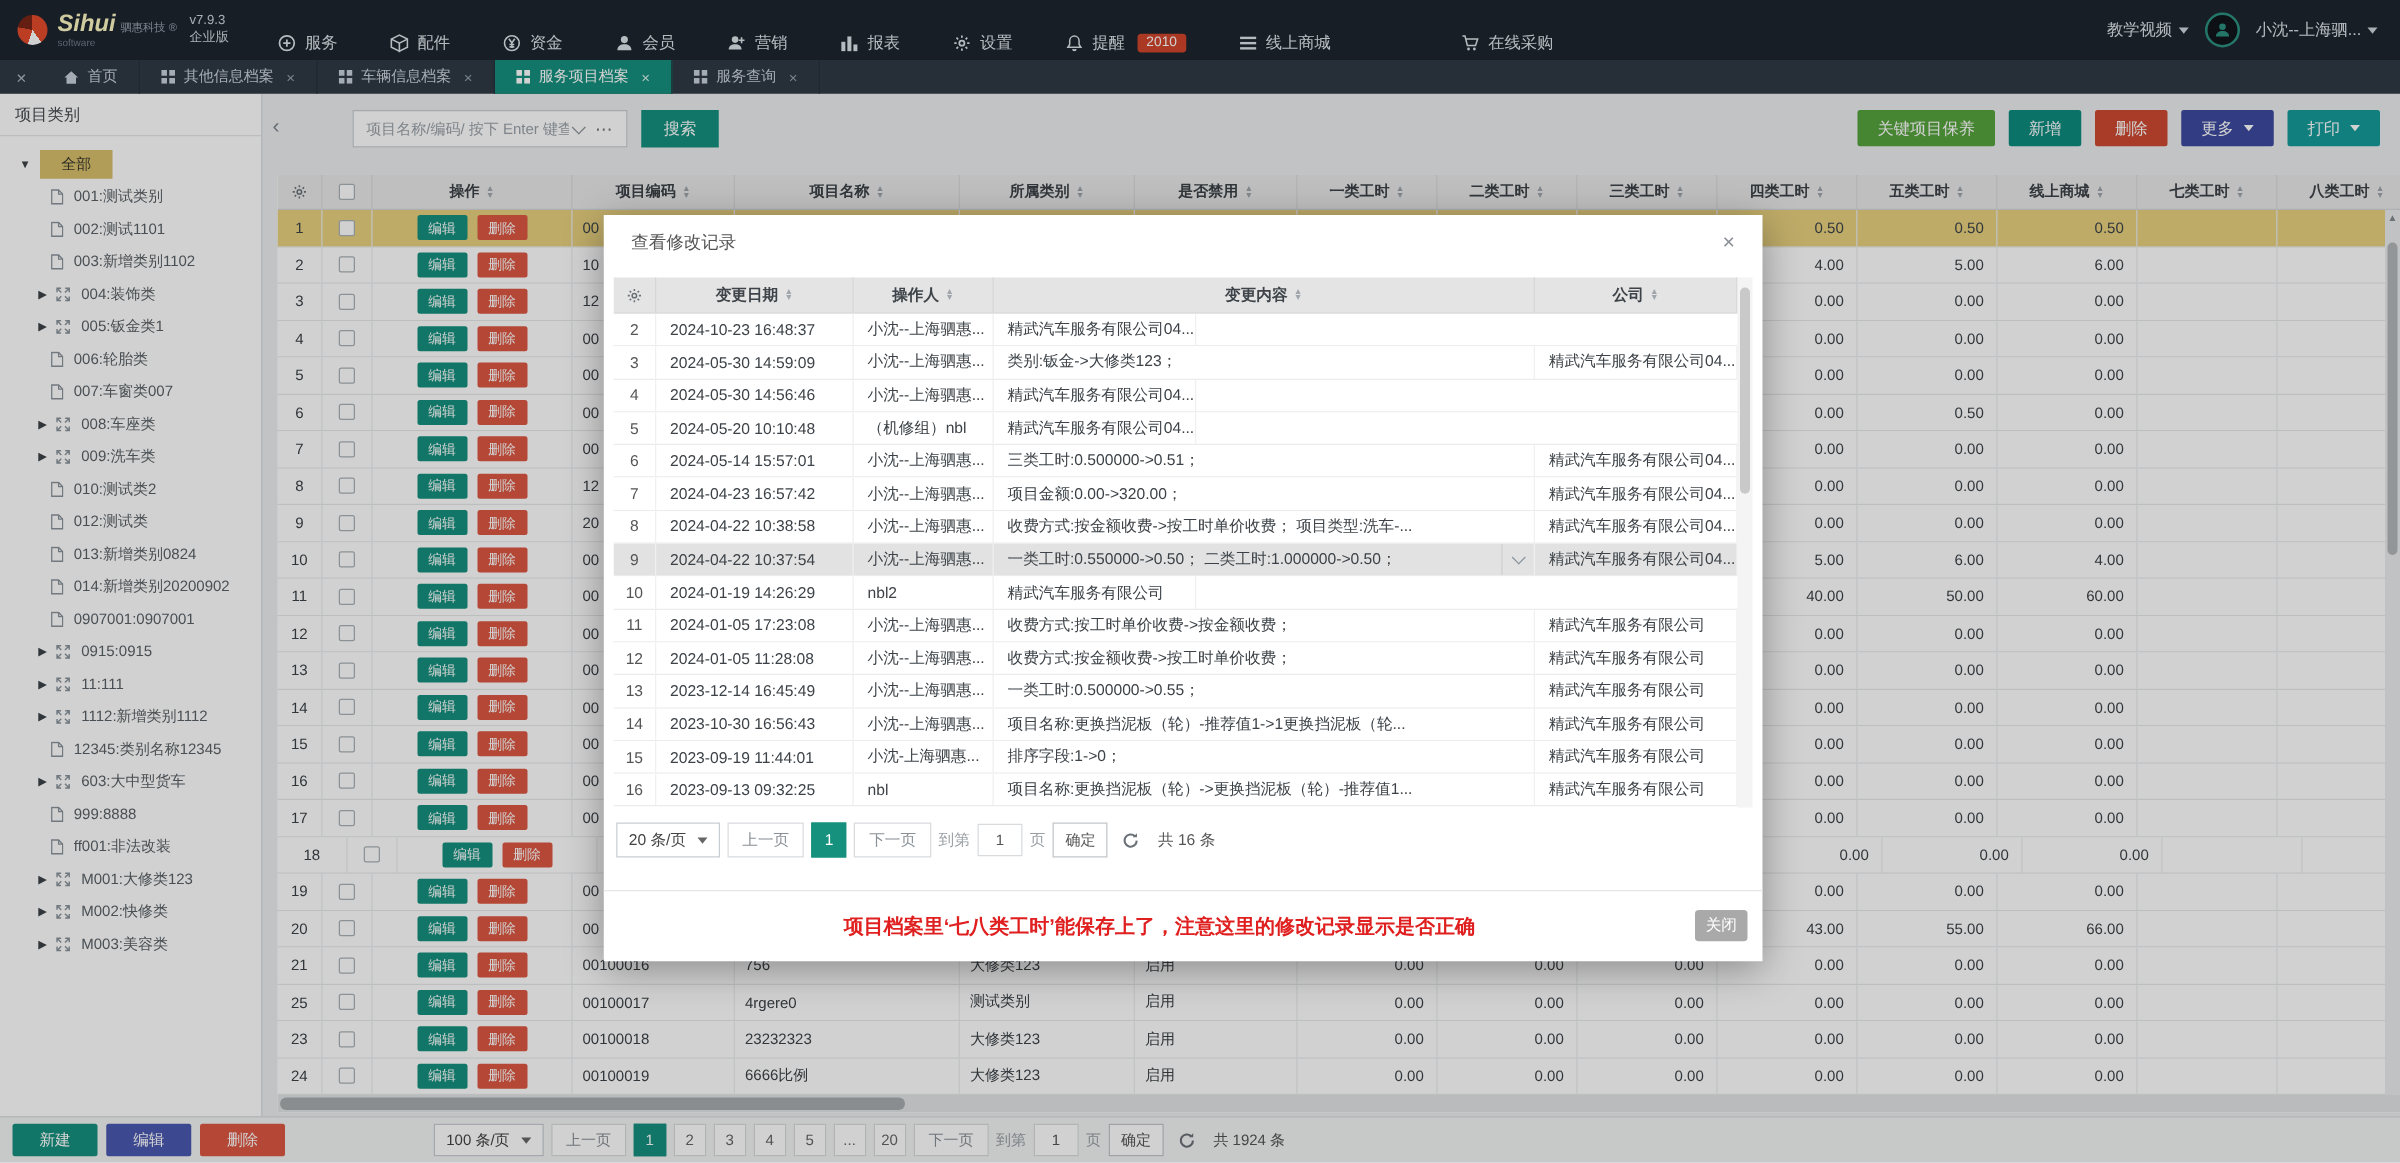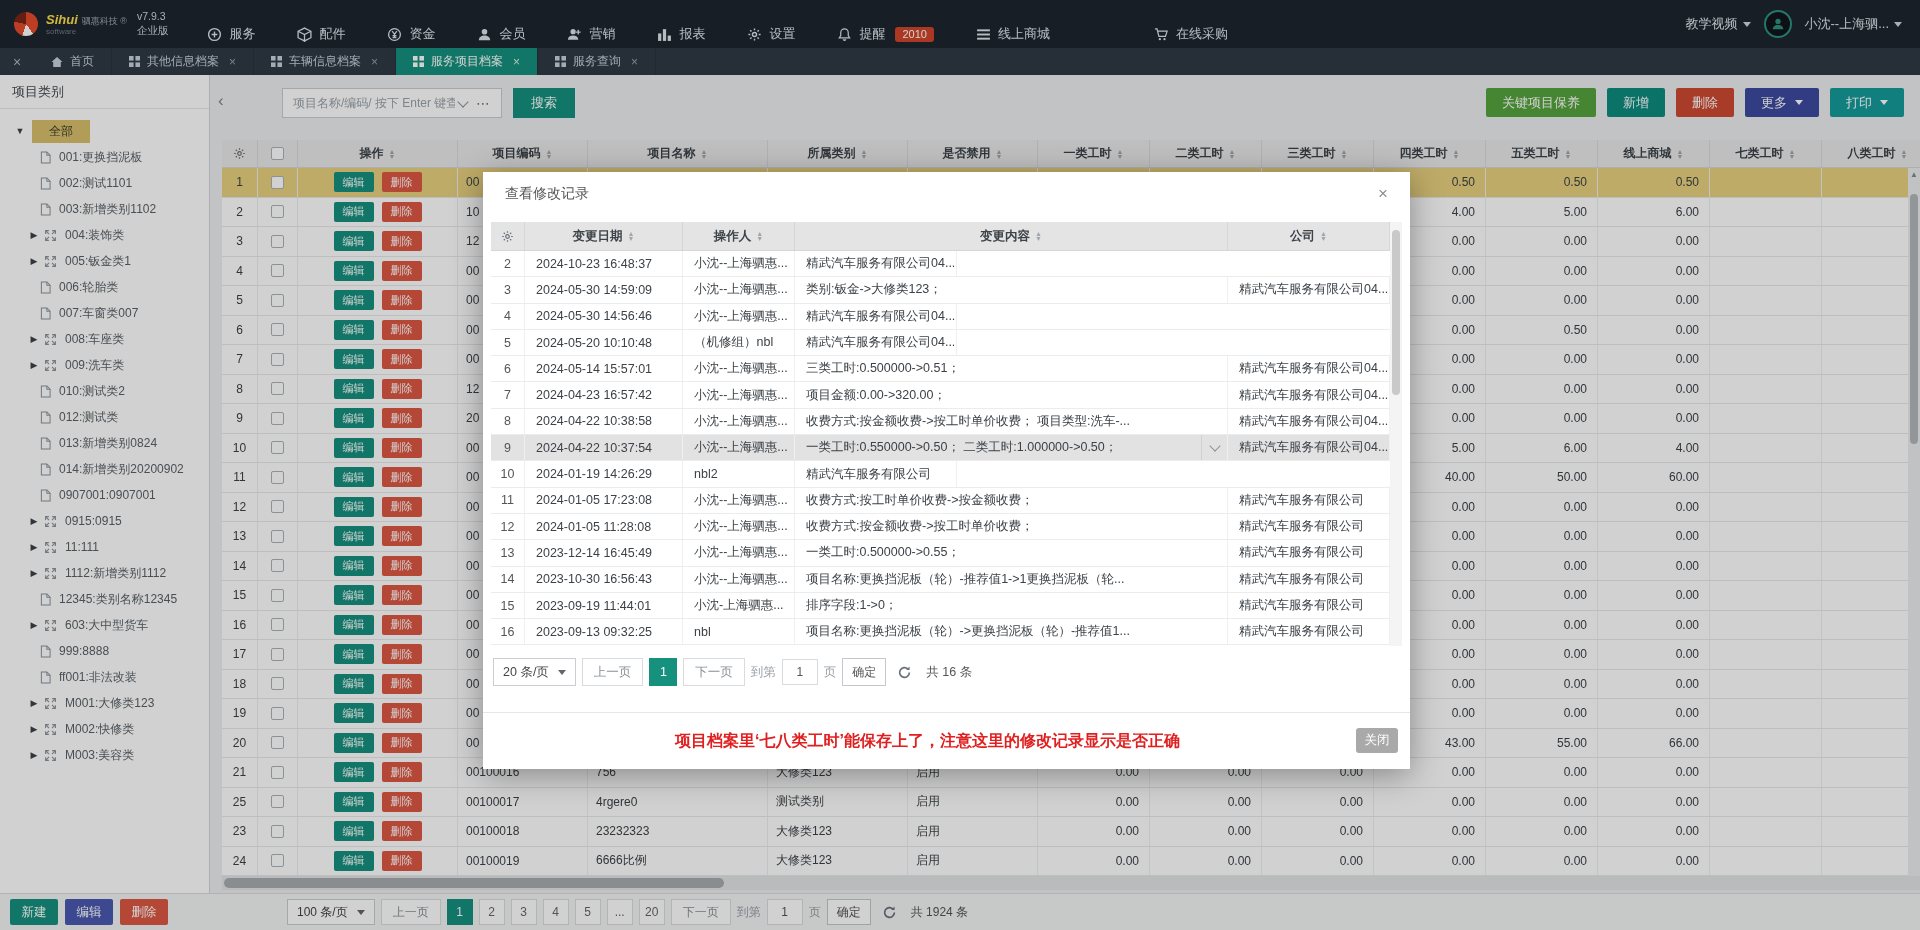--- a/index.html
+++ b/index.html
@@ -7,21 +7,21 @@
   body{position:relative;overflow:hidden;background:#eceef0;font-family:"Liberation Sans","DejaVu Sans",sans-serif;}
   .ico{display:inline-flex;align-items:center;justify-content:center;}
   .ico svg{display:block;width:100%;height:100%;}
 
   
   .navbar{position:absolute;left:0;top:0;width:1920px;height:48px;background:#1d252f;display:flex;align-items:center;color:#dfe5ea;font-size:13px;z-index:10;}
   .logo{display:flex;align-items:center;margin-left:14px;}
   .logo-mark{width:24px;height:24px;border-radius:50%;background:conic-gradient(#e54b2d 0 40%,#ffffff 40% 55%,#e54b2d 55% 78%,#7a2516 78% 100%);margin-right:8px;flex:none;}
   .logo-texts{display:flex;flex-direction:column;line-height:1;}
   .logo-row{display:flex;align-items:baseline;gap:4px;}
-  .logo-main{font-size:13px;font-weight:bold;font-style:italic;color:#fde047;}
+  .logo-main{font-size:19px;font-weight:bold;font-style:italic;color:#fef9c3;}
   .logo-sub{font-size:9px;color:#9aa5b0;}
   .logo-tag{font-size:8px;color:#707b86;margin-top:2px;}
   .version{margin-left:10px;font-size:10.5px;color:#cfd6dd;line-height:1.3;}
   .nav-menu{display:flex;align-items:center;margin-left:18px;height:48px;margin-top:20px;}
   .nav-item{display:flex;align-items:center;gap:7px;padding:0 21px;height:48px;cursor:pointer;white-space:nowrap;}
   .nav-item.gap{margin-left:62px;}
   .nav-item .ico{width:15px;height:15px;color:#dfe5ea;}
   .badge{background:#d0452a;color:#fff;font-size:11px;padding:1.5px 7px;border-radius:3px;margin-left:3px;}
   .nav-right{margin-left:auto;display:flex;align-items:center;margin-right:18px;gap:13px;}
   .caret-down{display:inline-block;width:0;height:0;border-left:4px solid transparent;border-right:4px solid transparent;border-top:5px solid #cfd6dd;margin-left:5px;}
@@ -85,21 +85,21 @@
   .mini-edit{background:#15917e;margin-right:8px;}
   .mini-del{background:#dd5742;}
   .hscroll{position:absolute;left:0;bottom:0;width:1698px;height:14px;background:#e3e5e6;}
   .hthumb{position:absolute;left:2px;top:2px;width:500px;height:10px;background:#a9adb0;border-radius:5px;}
   .vscroll{position:absolute;right:0;top:28px;width:12px;height:708px;background:#ebedee;}
   .varrow{display:block;text-align:center;font-size:8px;color:#848a90;line-height:14px;}
   .vthumb{position:absolute;left:2px;top:26px;width:8px;height:250px;background:#b4b8bb;border-radius:4px;}
 
   
   .bottombar{position:absolute;left:0;top:893px;width:1920px;height:37px;background:#f3f4f5;border-top:1px solid #d9dbdd;display:flex;align-items:center;font-size:12px;color:#555;z-index:5;}
-  .bb-btn{width:48px;height:26px;border:none;color:#fff;font-size:12.5px;border-radius:2px;margin-right:7px;cursor:pointer;font-family:inherit;}
+  .bb-btn{width:68px;height:26px;border:none;color:#fff;font-size:12.5px;border-radius:2px;margin-right:7px;cursor:pointer;font-family:inherit;}
   .bb-new{background:#15917e;margin-left:10px;}
   .bb-edit{background:#4a58b0;}
   .bb-del{background:#dd5742;}
   .pager{display:flex;align-items:center;gap:6px;}
   .pager.main-pager{margin-left:112px;}
   .psel{height:26px;border:1px solid #c9ced2;background:#fff;display:flex;align-items:center;padding:0 9px;gap:9px;color:#444;cursor:pointer;}
   .psel .tri{width:0;height:0;border-left:4px solid transparent;border-right:4px solid transparent;border-top:5px solid #666;}
   .pbtn{height:26px;border:1px solid #d9dcdf;background:#fff;color:#8a9096;display:flex;align-items:center;justify-content:center;padding:0 11px;cursor:pointer;}
   .pnum{min-width:26px;height:26px;border:1px solid #d9dcdf;background:#fff;color:#666;display:flex;align-items:center;justify-content:center;padding:0 4px;cursor:pointer;}
   .pnum.active{background:#15917e;border-color:#15917e;color:#fff;}
@@ -339,21 +339,21 @@
         <span class="tree-caret">▼</span>
         <span class="tree-label">全部</span>
       </div>
       <div class="tree-item child leaf">
         <span class="ico tree-ico" style="width: 11px; height: 13px;">
           <svg viewBox="0 0 12 14" fill="none" stroke="currentColor" stroke-width="1.1">
             <path d="M1.5 1h6L11 4.5V13H1.5z"></path>
             <path d="M7.5 1v3.5H11"></path>
           </svg>
         </span>
-        <span class="tree-label">001:更换挡泥板</span>
+        <span class="tree-label">001:测试类别</span>
       </div>
       <div class="tree-item child leaf">
         <span class="ico tree-ico" style="width: 11px; height: 13px;">
           <svg viewBox="0 0 12 14" fill="none" stroke="currentColor" stroke-width="1.1">
             <path d="M1.5 1h6L11 4.5V13H1.5z"></path>
             <path d="M7.5 1v3.5H11"></path>
           </svg>
         </span>
         <span class="tree-label">002:测试1101</span>
       </div>
@@ -1060,21 +1060,21 @@
           <div class="td right" style="width: 112px;"></div>
           <div class="td right" style="width: 112px;"></div>
           <div class="td right" style="width: 112px;"></div>
           <div class="td right" style="width: 112px;">0.00</div>
           <div class="td right" style="width: 112px;">0.00</div>
           <div class="td right" style="width: 112px;">0.00</div>
           <div class="td right" style="width: 112px;"></div>
           <div class="td right" style="width: 112px;"></div>
         </div>
         <div class="tr">
-          <div class="td center" style="width: 36px;">18</div>
+          <div class="td center" style="width: 56px;">18</div>
           <div class="td center" style="width: 40px;">
             <span class="cb"></span>
           </div>
           <div class="td center" style="width: 160px;">
             <button class="mini mini-edit">编辑</button>
             <button class="mini mini-del">删除</button>
           </div>
           <div class="td left" style="width: 130px;">00</div>
           <div class="td left" style="width: 180px;"></div>
           <div class="td left" style="width: 140px;"></div>

